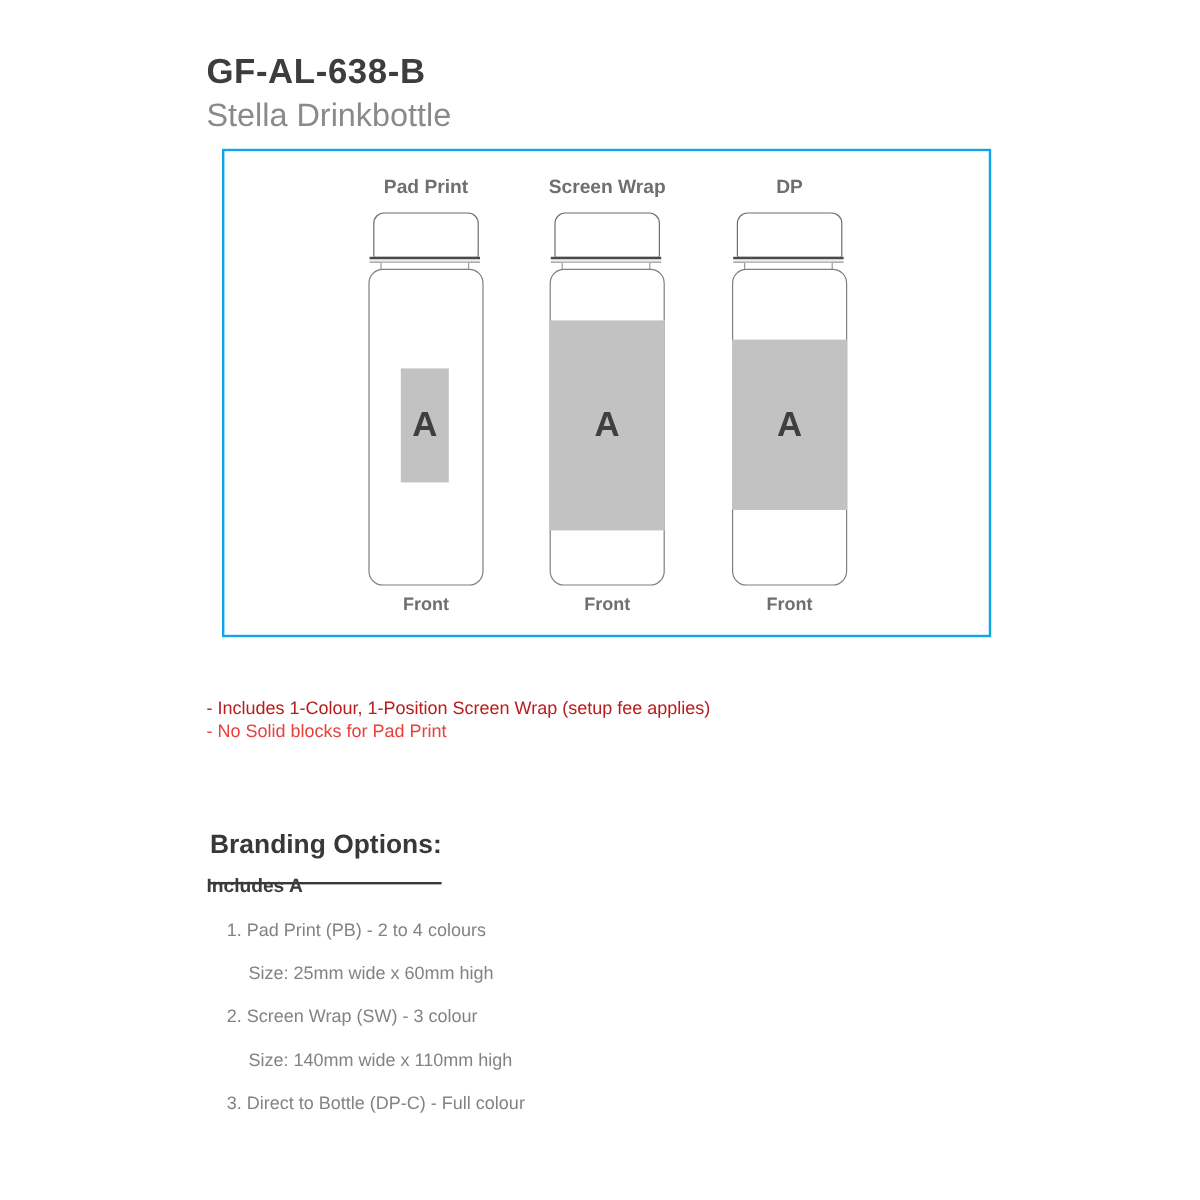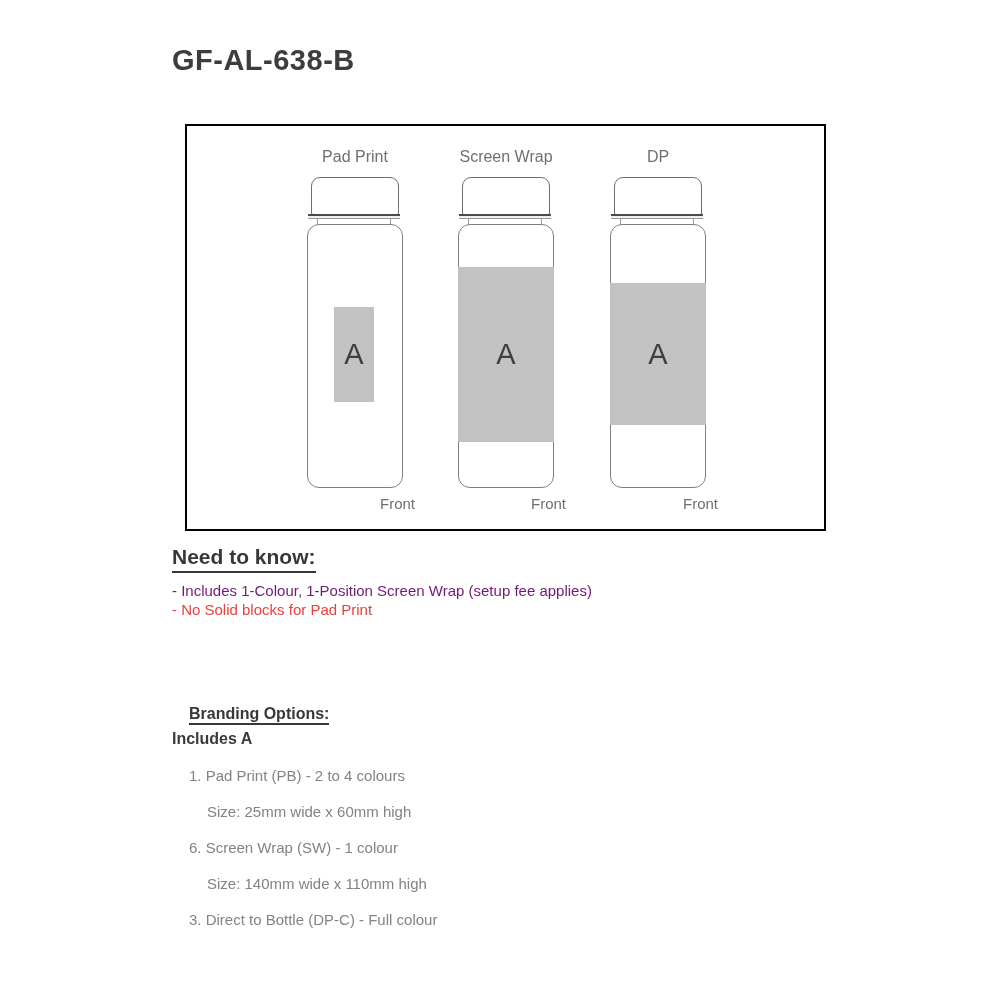--- a/index.html
+++ b/index.html
@@ -18,21 +18,21 @@
   }
   .product-name {
     position: absolute; left: 172px; top: 81px; margin: 0;
     font-size: 27px; font-weight: normal; color: #8a8a8a;
   }
 
   
   .diagram-box {
     position: absolute; left: 185px; top: 124px;
     width: 637px; height: 403px;
-    border: 2px solid #000000; background: #fff;
+    border: 2px solid #0ea5e9; background: #fff; font-weight: bold;
   }
   .bottle-group { position: absolute; top: 0; width: 120px; height: 100%; }
   .bottle-group.g0 { left: 108px; }
   .bottle-group.g1 { left: 259px; }
   .bottle-group.g2 { left: 411px; }
 
   .method-label {
     position: absolute; top: 22px; left: 0; width: 100%;
     text-align: center; font-size: 16px; color: #6f6f6f; white-space: nowrap;
   }
@@ -57,54 +57,55 @@
     position: absolute;
     display: flex; align-items: center; justify-content: center;
   }
   .print-area .pos-letter { font-size: 29px; color: #3f3f3f; }
   .pa-pad  { left: 26px; top: 82px; width: 40px; height: 95px; }
   .pa-wrap { left: -1px; right: -1px; top: 42px; height: 175px; }
   .pa-dp   { left: -1px; right: -1px; top: 58px; height: 142px; }
 
   .view-label {
     position: absolute; top: 369px; left: 0; width: 100%;
-    text-align: right; font-size: 15px; color: #6f6f6f;
+    text-align: center; font-size: 15px; color: #6f6f6f;
   }
 
   
   .ntk-heading {
     position: absolute; left: 172px; top: 545px; margin: 0;
     font-size: 21px; font-weight: bold; color: #383838;
     display: inline-block; border-bottom: 2px solid #383838; padding-bottom: 2px;
   }
   .ntk-note { position: absolute; left: 172px; margin: 0; font-size: 15px; line-height: 19px; }
   .ntk-note.n0 { top: 581px; }
   .ntk-note.n1 { top: 600px; }
 
   
   .bo-heading {
-    position: absolute; left: 172px; top: 688px; margin: 17px;
-    font-size: 16px; font-weight: bold; color: #383838;
-    display: inline-block; border-bottom: 2px solid #383838; padding-bottom: 0;
+    position: absolute; left: 172px; top: 688px; margin: 3px;
+    font-size: 22px; font-weight: bold; color: #383838;
+    display: inline-block; border-bottom: 2px solid #383838; padding-bottom: 18px;
   }
   .bo-position {
     position: absolute; left: 172px; top: 730px; margin: 0;
     font-size: 16px; font-weight: bold; color: #3b3b3b;
   }
   .bo-options { position: absolute; left: 172px; top: 749px; }
   .bo-option { margin: 0 0 17px 0; }
   .bo-option p { margin: 17px; font-size: 15px; line-height: 19px; color: #838383; }
   .bo-option p.size { padding-left: 18px; }
 </style>
 </head>
 <body>
 
 <div class="page">
 
   <h1 class="product-code">GF-AL-638-B</h1>
+  <h2 class="product-name">Stella Drinkbottle</h2>
 
   <section class="diagram-box">
 
     <div class="bottle-group g0">
       <div class="method-label">Pad Print</div>
       <div class="cap"></div>
       <div class="cap-band"></div>
       <div class="neck"></div>
       <div class="bottle-body">
         <div class="print-area pa-pad" style="background: rgb(194, 194, 194);">
@@ -135,34 +136,33 @@
       <div class="bottle-body">
         <div class="print-area pa-dp" style="background: rgb(194, 194, 194);">
           <span class="pos-letter">A</span>
         </div>
       </div>
       <div class="view-label">Front</div>
     </div>
 
   </section>
 
-  <h3 class="ntk-heading">Need to know:</h3>
-  <p class="ntk-note n0" style="color:#701a75;">- Includes 1-Colour, 1-Position Screen Wrap (setup fee applies)</p>
+  <p class="ntk-note n0" style="color:#b91c1c;">- Includes 1-Colour, 1-Position Screen Wrap (setup fee applies)</p>
   <p class="ntk-note n1" style="color:#e8413c;">- No Solid blocks for Pad Print</p>
 
   <h3 class="bo-heading">Branding Options:</h3>
   <h4 class="bo-position">Includes A</h4>
 
   <div class="bo-options">
     <div class="bo-option">
       <p>1. Pad Print (PB) - 2 to 4 colours</p>
       <p class="size">Size: 25mm wide x 60mm high</p>
     </div>
     <div class="bo-option">
-      <p>6. Screen Wrap (SW) - 1 colour</p>
+      <p>2. Screen Wrap (SW) - 3 colour</p>
       <p class="size">Size: 140mm wide x 110mm high</p>
     </div>
     <div class="bo-option">
       <p>3. Direct to Bottle (DP-C) - Full colour</p>
     </div>
     <div class="bo-option">
     </div>
   </div>
 
 </div>

